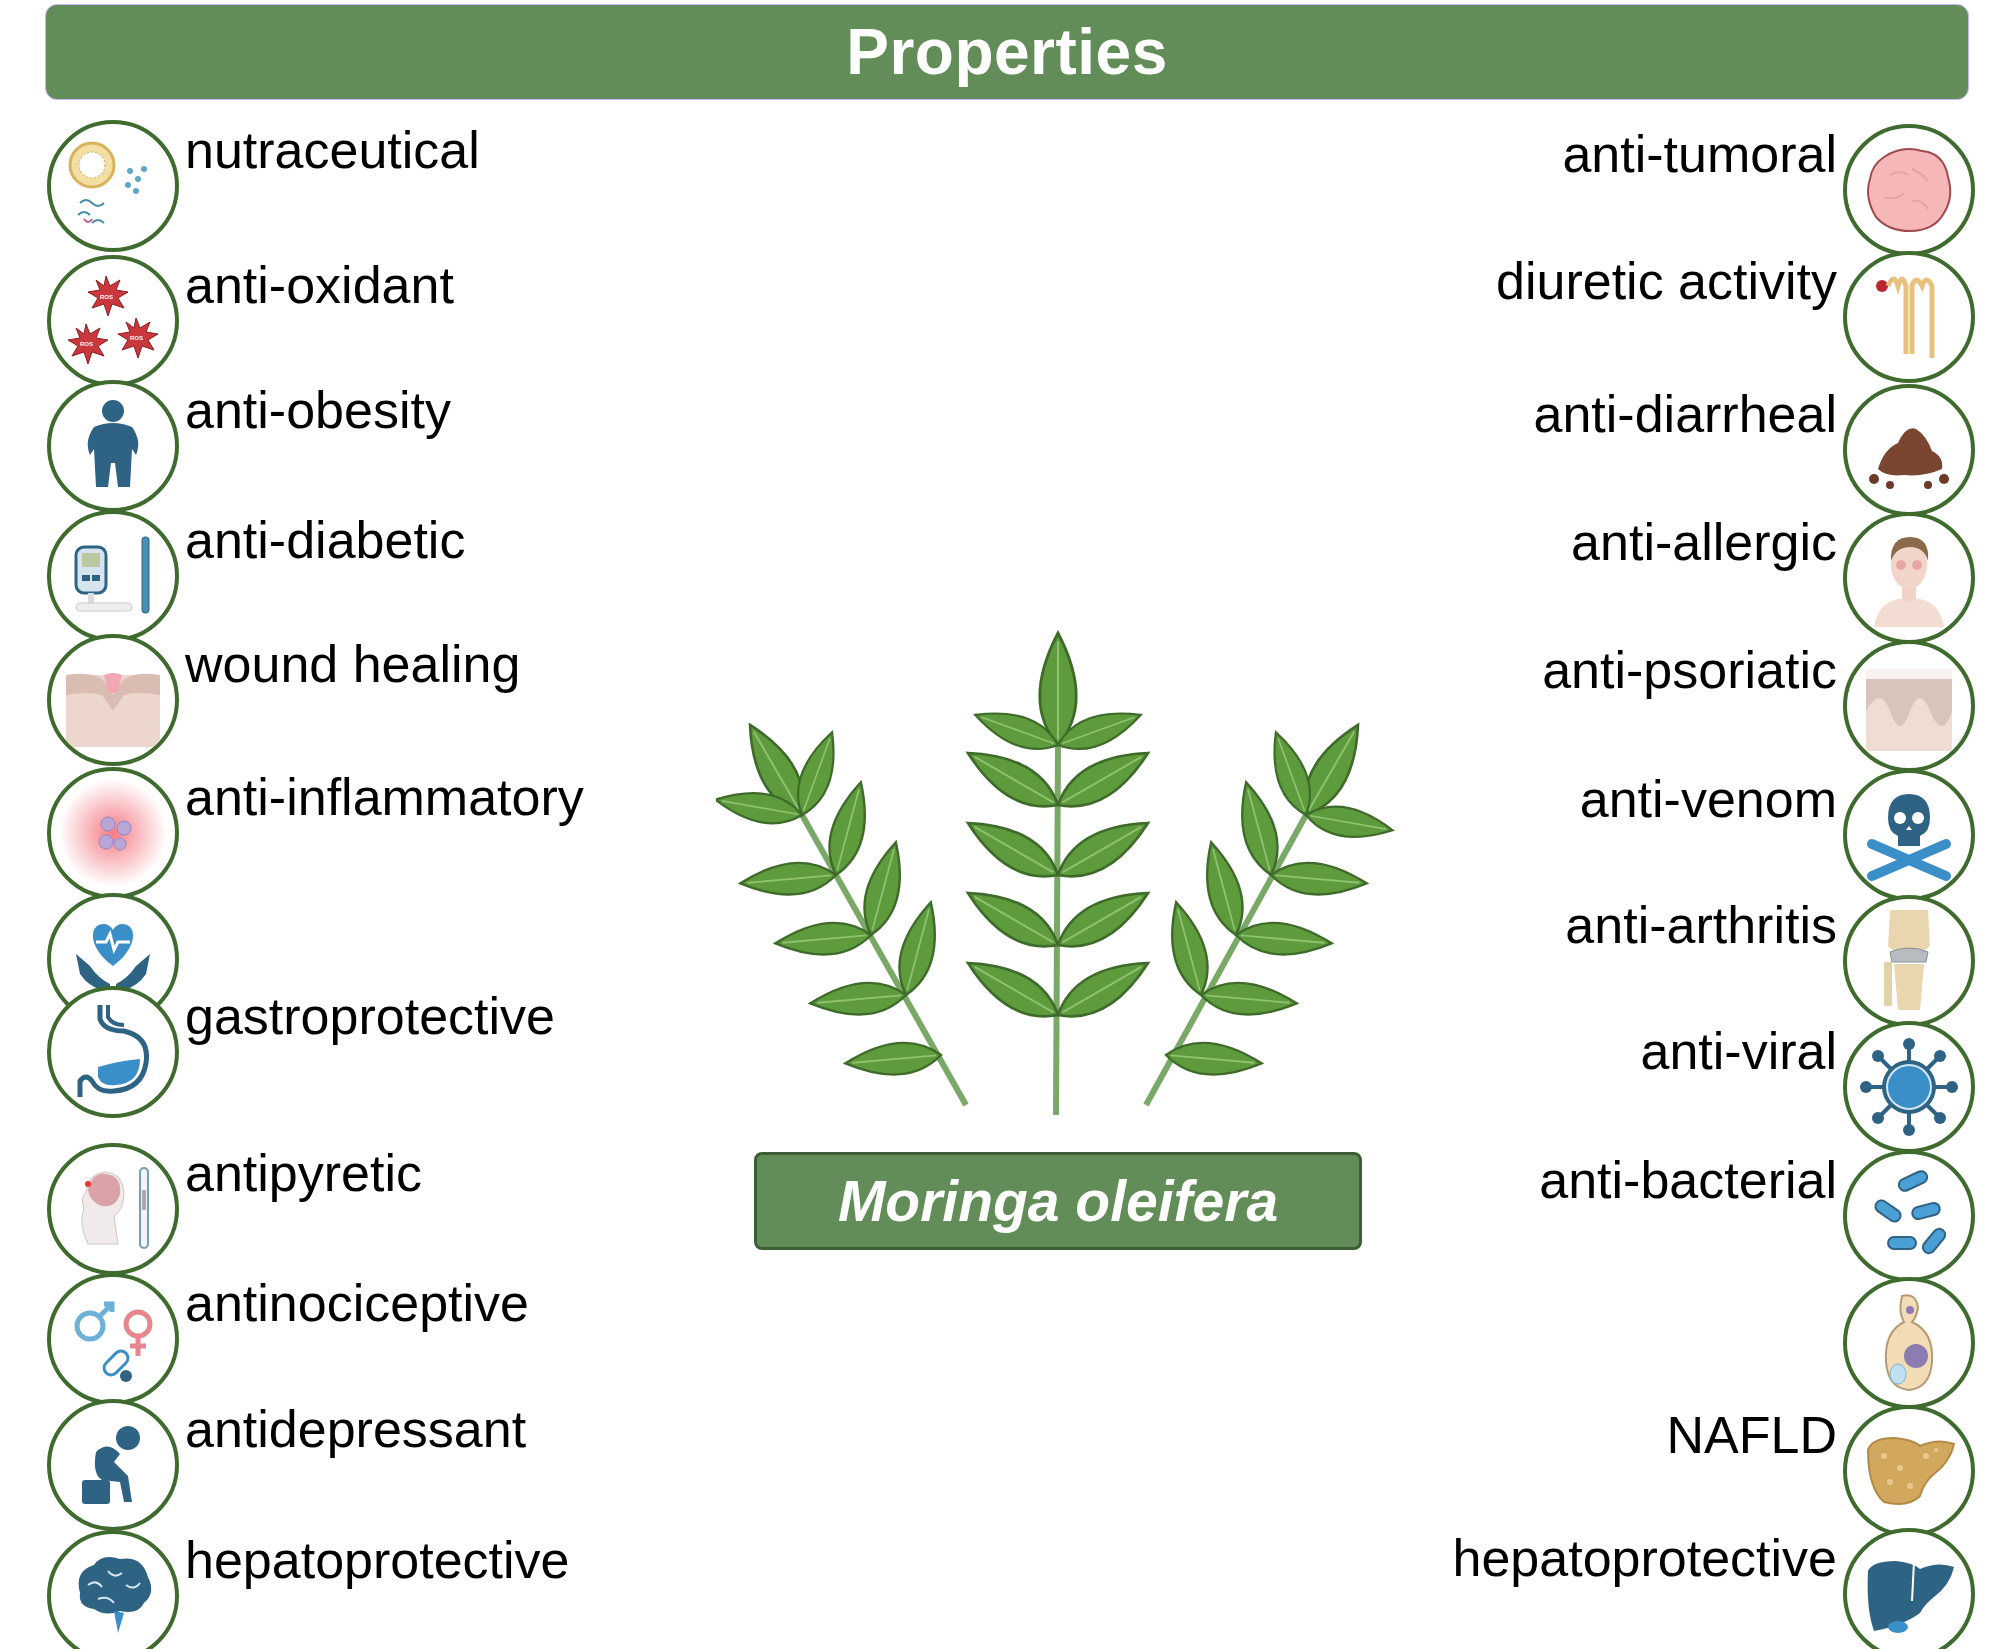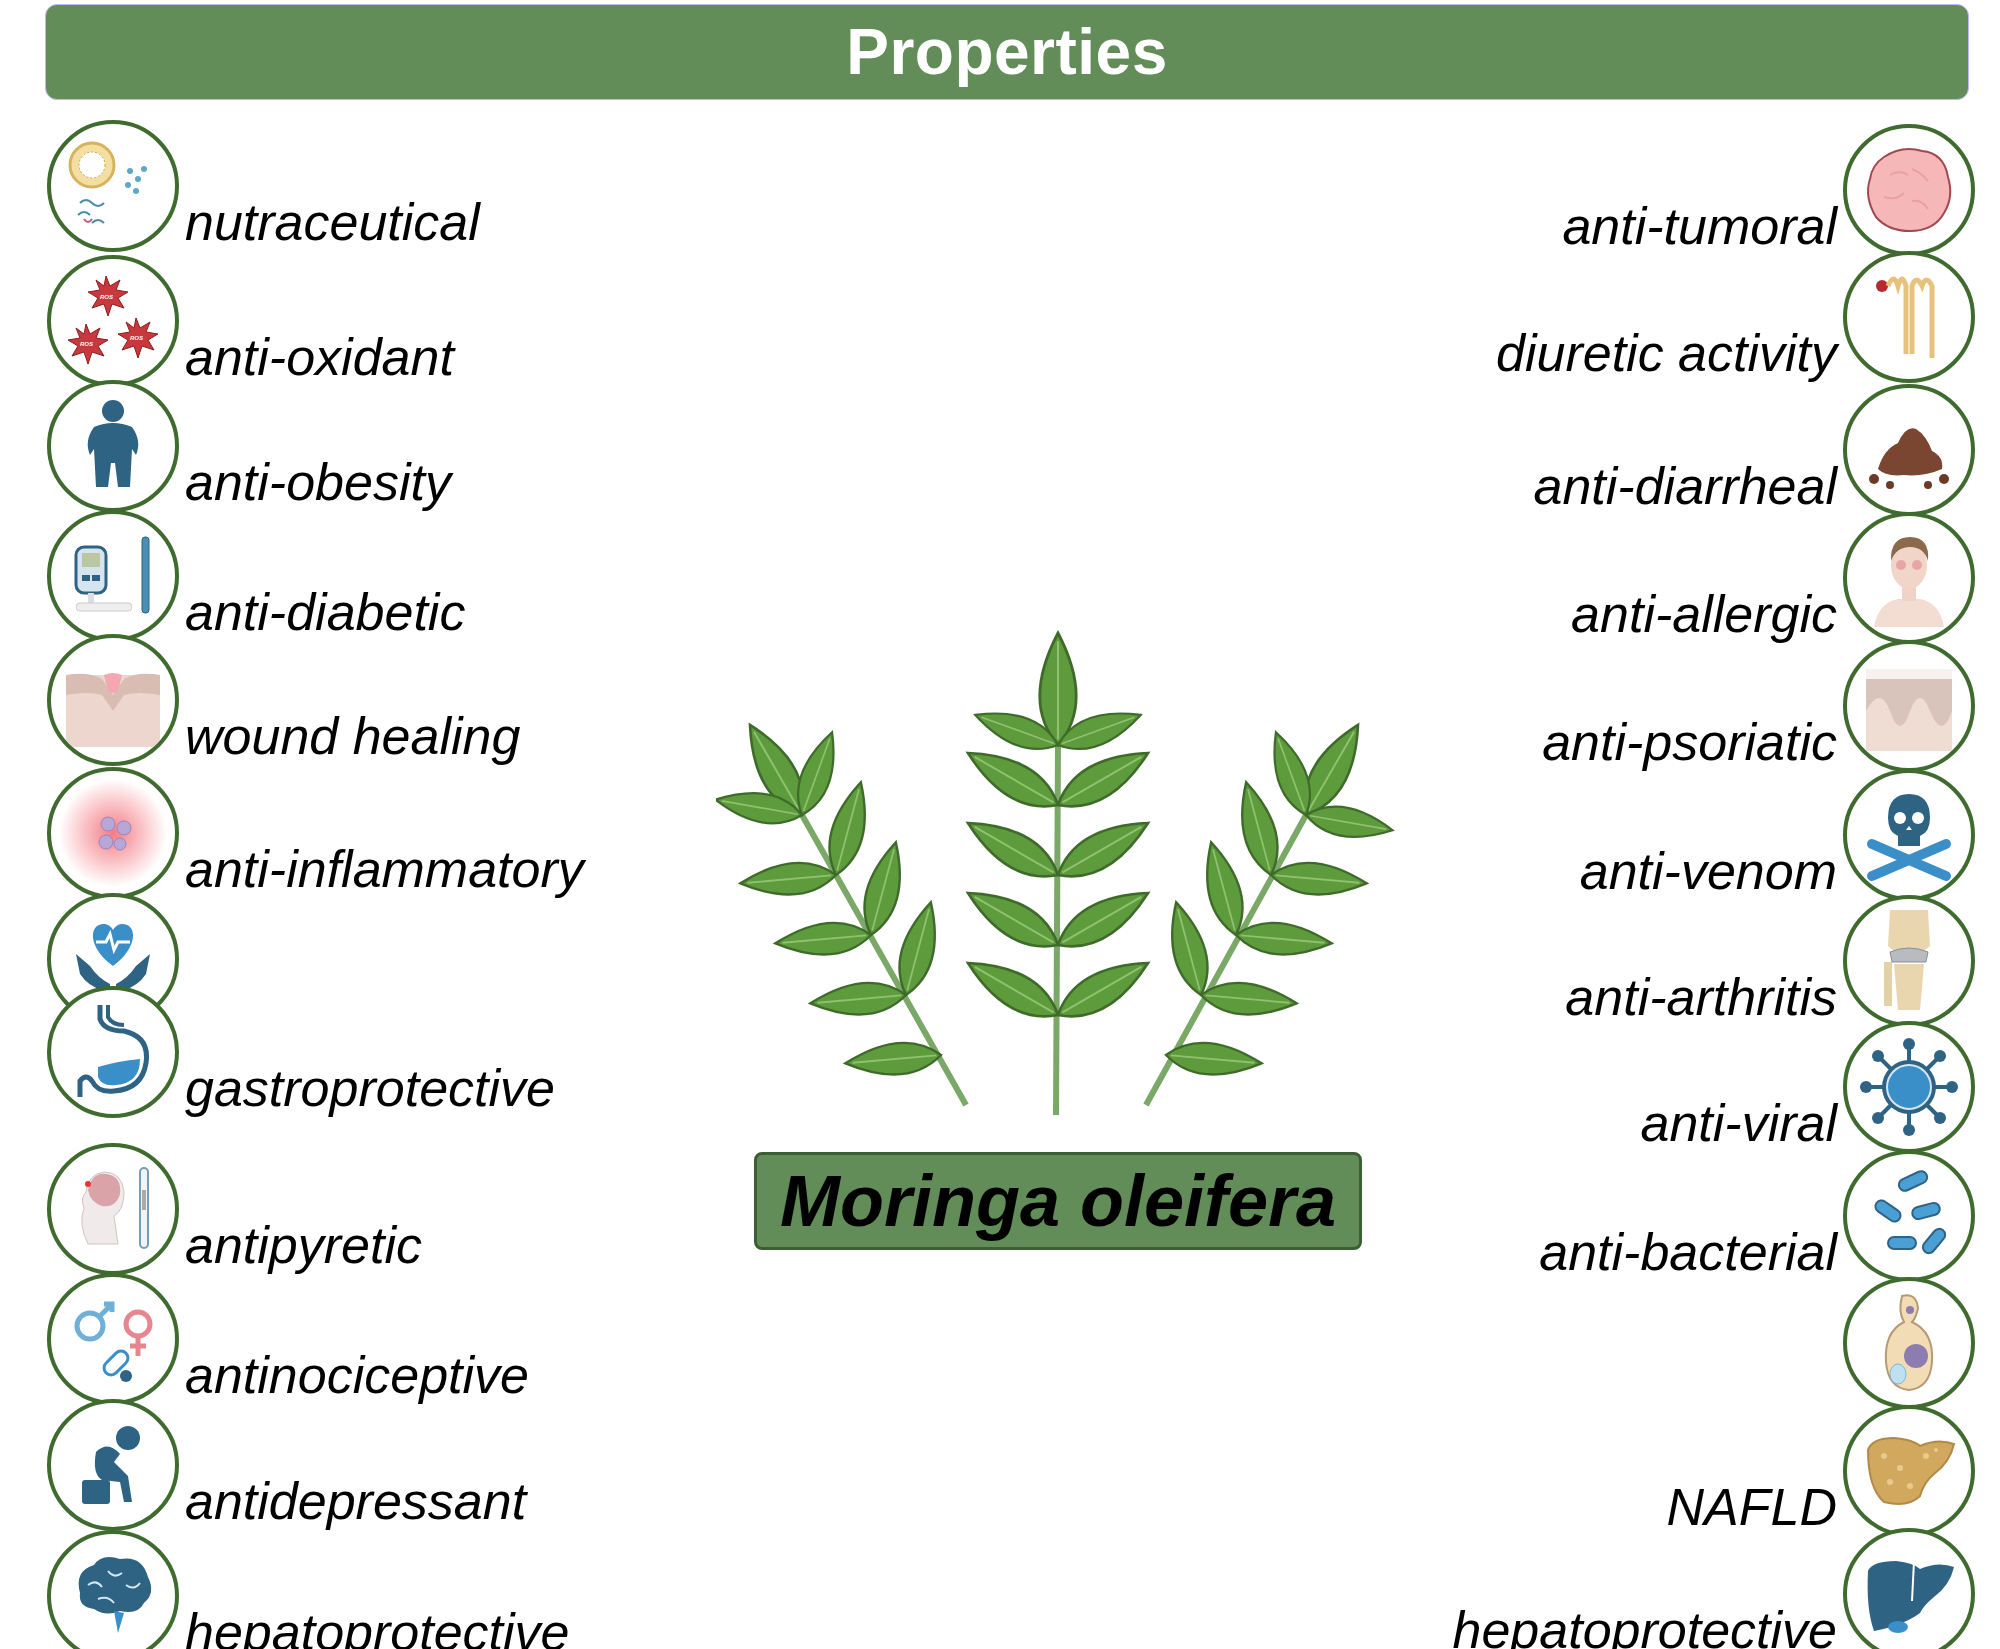--- a/index.html
+++ b/index.html
@@ -1,29 +1,29 @@
 <!DOCTYPE html>
 <html><head>
 <meta charset="utf-8">
 <style>
   html, body { margin:0; padding:0; background:#ffffff; }
   body { width:2000px; height:1649px; position:relative; overflow:hidden; font-family:"Liberation Sans", "DejaVu Sans", sans-serif; }
   .banner { position:absolute; left:45px; top:4px; width:1924px; height:96px; background:#628d58; border:1px solid #c4b5fd; border-radius:12px; box-sizing:border-box; display:flex; align-items:center; justify-content:center; }
   .banner-title { color:#ffffff; font-weight:bold; font-size:64px; letter-spacing:0.5px; }
-  .item { position:absolute; height:132px; display:flex; align-items:flex-end;font-style:italic; }
+  .item { position:absolute; height:132px; display:flex; align-items:flex-start; }
   .item.left { left:47px; }
   .item.right { right:25px; flex-direction:row-reverse; }
   .circle { width:132px; height:132px; border:4px solid #3f6b2f; border-radius:50%; box-sizing:border-box; background:#fff; display:flex; align-items:center; justify-content:center; overflow:hidden; flex:0 0 auto; }
   .circle svg { width:110px; height:110px; }
   .label { font-size:52px; color:#000; white-space:nowrap; font-family:"Liberation Sans", "DejaVu Sans", sans-serif; }
   .item.left .label { margin-left:6px; }
   .item.right .label { margin-right:6px; }
   .plant { position:absolute; left:716px; top:575px; width:680px; height:540px; }
   .species-box { position:absolute; left:754px; top:1152px; width:608px; height:98px; background:#628d58; border:3px solid #3c5e34; border-radius:8px; box-sizing:border-box; display:flex; align-items:center; justify-content:center; }
-  .species-name { color:#000000; font-size:72px; font-weight:bold; font-style:italic; }
+  .species-name { color:#ffffff; font-size:57px; font-weight:bold; font-style:italic; }
 </style>
 </head>
 <body>
 
 <div class="banner">
   <span class="banner-title">Properties</span>
 </div>
 
 <div class="item left" style="top:120px">
   <div class="circle">

